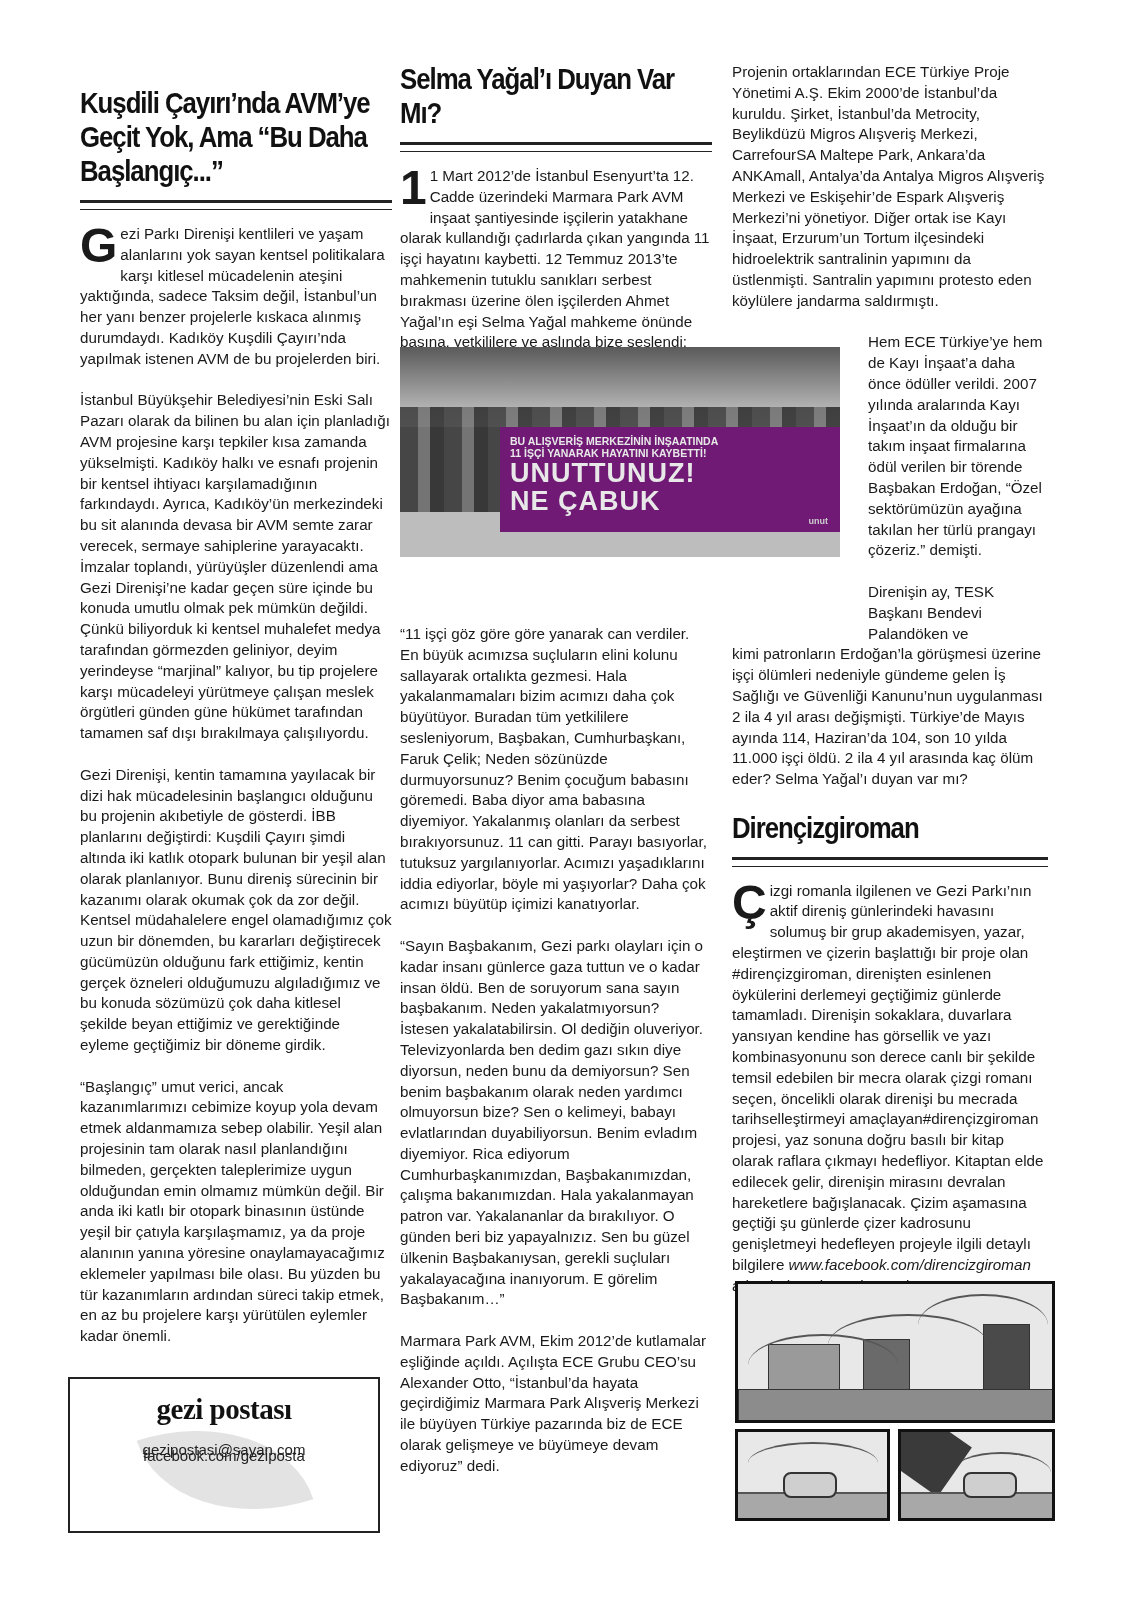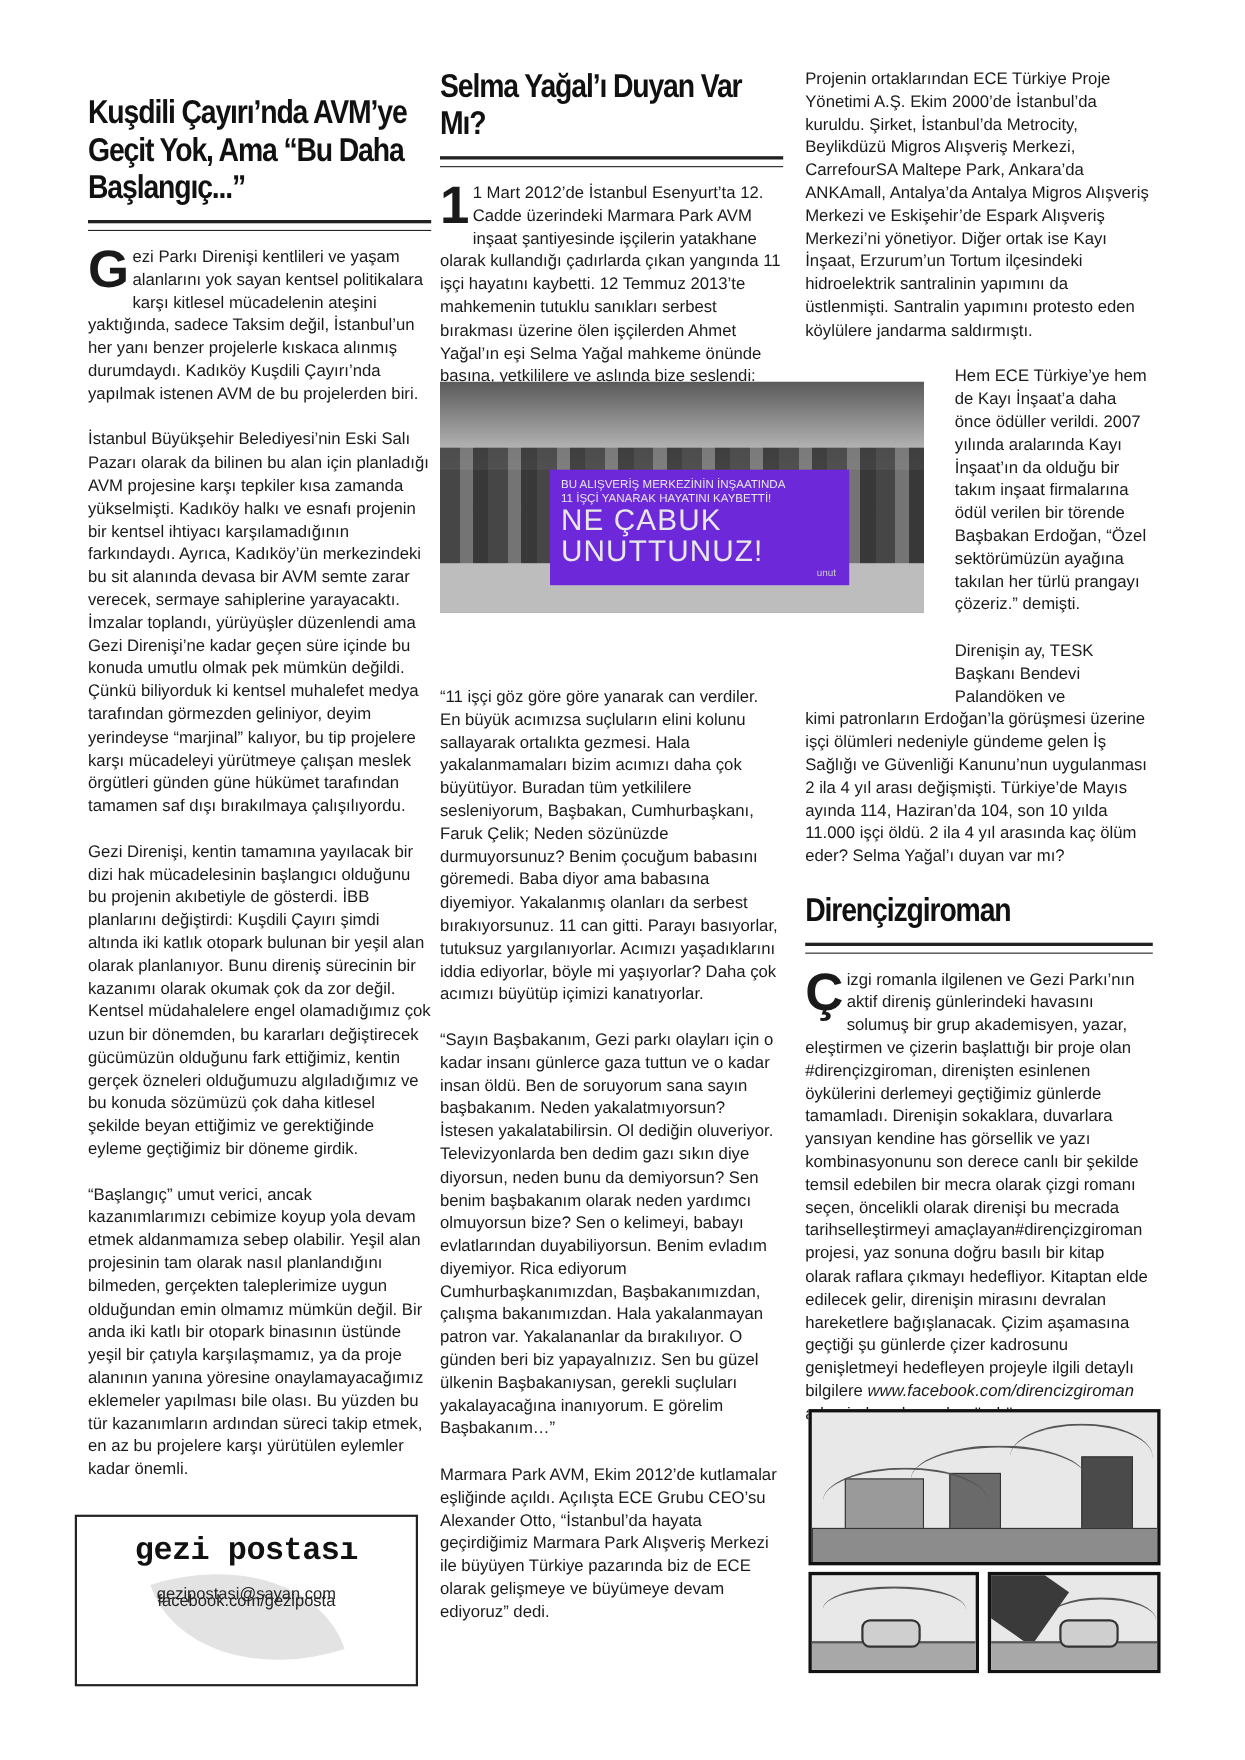--- a/index.html
+++ b/index.html
@@ -9,28 +9,28 @@
   .col1 { left: 80px; width: 312px; margin-top: 24px; }
   .col2 { left: 400px; width: 312px; }
   .col3 { left: 732px; width: 316px; }
   h1.hl { font-family: "Liberation Sans", sans-serif; font-weight: bold; font-size: 30px; line-height: 34px; margin: 0; letter-spacing: -1.2px; transform: scaleX(0.86); transform-origin: left; width: 116%; color: #111; }
   .rule { height: 6px; border-top: 3px solid #222; border-bottom: 1.5px solid #222; margin: 12px 0 14px 0; }
   .drop { float: left; font-weight: bold; font-size: 48px; line-height: 40px; margin: 2px 3px 0 0; font-family: "Liberation Sans", sans-serif; }
   .photo { position: absolute; left: 400px; top: 347px; width: 440px; height: 210px; background: #8a8a8a; overflow: hidden; }
   .photo .sky { position: absolute; left: 0; top: 0; right: 0; height: 80px; background: linear-gradient(#5a5a5a, #cfcfcf); }
   .photo .floor { position: absolute; left: 0; bottom: 0; right: 0; height: 45px; background: #bdbdbd; }
   .photo .crowd { position: absolute; left: 0; top: 60px; right: 0; height: 110px; background: repeating-linear-gradient(90deg, #3a3a3a 0 18px, #707070 18px 30px, #2a2a2a 30px 44px); opacity: .85; }
-  .photo .banner { position: absolute; left: 100px; top: 80px; width: 272px; height: 105px; background: #6d28d9; color: #e8e8e8; font-family: "Liberation Sans", sans-serif; font-weight: normal; padding: 8px 10px; box-sizing: border-box; }
+  .photo .banner { position: absolute; left: 100px; top: 80px; width: 340px; height: 105px; background: #701a75; color: #e8e8e8; font-family: "Liberation Sans", sans-serif; font-weight: bold; padding: 8px 10px; box-sizing: border-box; }
   .banner .b1 { font-size: 10.5px; line-height: 12px; white-space: nowrap; }
   .banner .b2 { font-size: 27px; line-height: 28px; white-space: nowrap; letter-spacing: 1px; }
   .banner .b3 { position: absolute; right: 12px; bottom: 6px; font-size: 9px; color: #ccc; }
   .col3 .flow-indent { margin-left: 108px; padding-left: 28px; }
   .box { position: absolute; left: 68px; top: 1377px; width: 308px; height: 152px; border: 2px solid #222; }
   .box .leaf { position: absolute; left: 80px; top: 36px; width: 150px; height: 110px; background: #e3e3e3; border-radius: 0 100% 0 100%; transform: rotate(-18deg); }
-  .box .title { position: absolute; left: 0; right: 0; top: 14px; text-align: center; font-family: Liberation Mono, monospace; font-weight: bold; font-size: 29px; letter-spacing: -0.5px; color: #111; }
+  .box .title { position: absolute; left: 0; right: 0; top: 14px; text-align: center; font-family: Liberation Serif, serif; font-weight: bold; font-size: 29px; letter-spacing: -0.5px; color: #111; }
   .box .line { position: absolute; left: 0; right: 0; text-align: center; font-family: "Liberation Sans", sans-serif; font-size: 15px; color: #222; }
   .comic { position: absolute; left: 735px; top: 1281px; width: 320px; height: 240px; }
   .panel { position: absolute; border: 3px solid #111; background: #e8e8e8; overflow: hidden; box-sizing: border-box; }
   .panel.p1 { left: 0; top: 0; width: 320px; height: 142px; }
   .panel.p2 { left: 0; top: 148px; width: 155px; height: 92px; }
   .panel.p3 { left: 163px; top: 148px; width: 157px; height: 92px; }
   .smoke { position: absolute; border-top: 2px solid #555; border-radius: 50%; }
   .bldg { position: absolute; background: #6a6a6a; border: 1px solid #333; }
   .canister { position: absolute; width: 50px; height: 22px; background: #cfcfcf; border: 2px solid #333; border-radius: 8px; }
   .ground { position: absolute; left: 0; right: 0; bottom: 0; height: 24px; background: #a8a8a8; border-top: 2px solid #555; }
@@ -64,22 +64,22 @@
   <p>Marmara Park AVM, Ekim 2012’de kutlamalar eşliğinde açıldı. Açılışta ECE Grubu CEO’su Alexander Otto, “İstanbul’da hayata geçirdiğimiz Marmara Park Alışveriş Merkezi ile büyüyen Türkiye pazarında biz de ECE olarak gelişmeye ve büyümeye devam ediyoruz” dedi.</p>
 </div>
 
 <div class="photo">
   <div class="sky"></div>
   <div class="crowd"></div>
   <div class="floor"></div>
   <div class="banner">
     <div class="b1">BU ALIŞVERİŞ MERKEZİNİN İNŞAATINDA</div>
     <div class="b1">11 İŞÇİ YANARAK HAYATINI KAYBETTİ!</div>
+    <div class="b2">UNUTTUNUZ!</div>
     <div class="b2">NE ÇABUK</div>
-    <div class="b2">UNUTTUNUZ!</div>
     <div class="b3">unut</div>
   </div>
 </div>
 
 <div class="col col3">
   <p>Projenin ortaklarından ECE Türkiye Proje Yönetimi A.Ş. Ekim 2000’de İstanbul’da kuruldu. Şirket, İstanbul’da Metrocity, Beylikdüzü Migros Alışveriş Merkezi, CarrefourSA Maltepe Park, Ankara’da ANKAmall, Antalya’da Antalya Migros Alışveriş Merkezi ve Eskişehir’de Espark Alışveriş Merkezi’ni yönetiyor. Diğer ortak ise Kayı İnşaat, Erzurum’un Tortum ilçesindeki hidroelektrik santralinin yapımını da üstlenmişti. Santralin yapımını protesto eden köylülere jandarma saldırmıştı.</p>
   <p class="flow-indent">Hem ECE Türkiye’ye hem de Kayı İnşaat’a daha önce ödüller verildi. 2007 yılında aralarında Kayı İnşaat’ın da olduğu bir takım inşaat firmalarına ödül verilen bir törende Başbakan Erdoğan, “Özel sektörümüzün ayağına takılan her türlü prangayı çözeriz.” demişti.</p>
   <p class="flow-indent" style="margin-bottom:0">Direnişin ay, TESK Başkanı Bendevi Palandöken ve</p>
   <p>kimi patronların Erdoğan’la görüşmesi üzerine işçi ölümleri nedeniyle gündeme gelen İş Sağlığı ve Güvenliği Kanunu’nun uygulanması 2 ila 4 yıl arası değişmişti. Türkiye’de Mayıs ayında 114, Haziran’da 104, son 10 yılda 11.000 işçi öldü. 2 ila 4 yıl arasında kaç ölüm eder? Selma Yağal’ı duyan var mı?</p>
 

